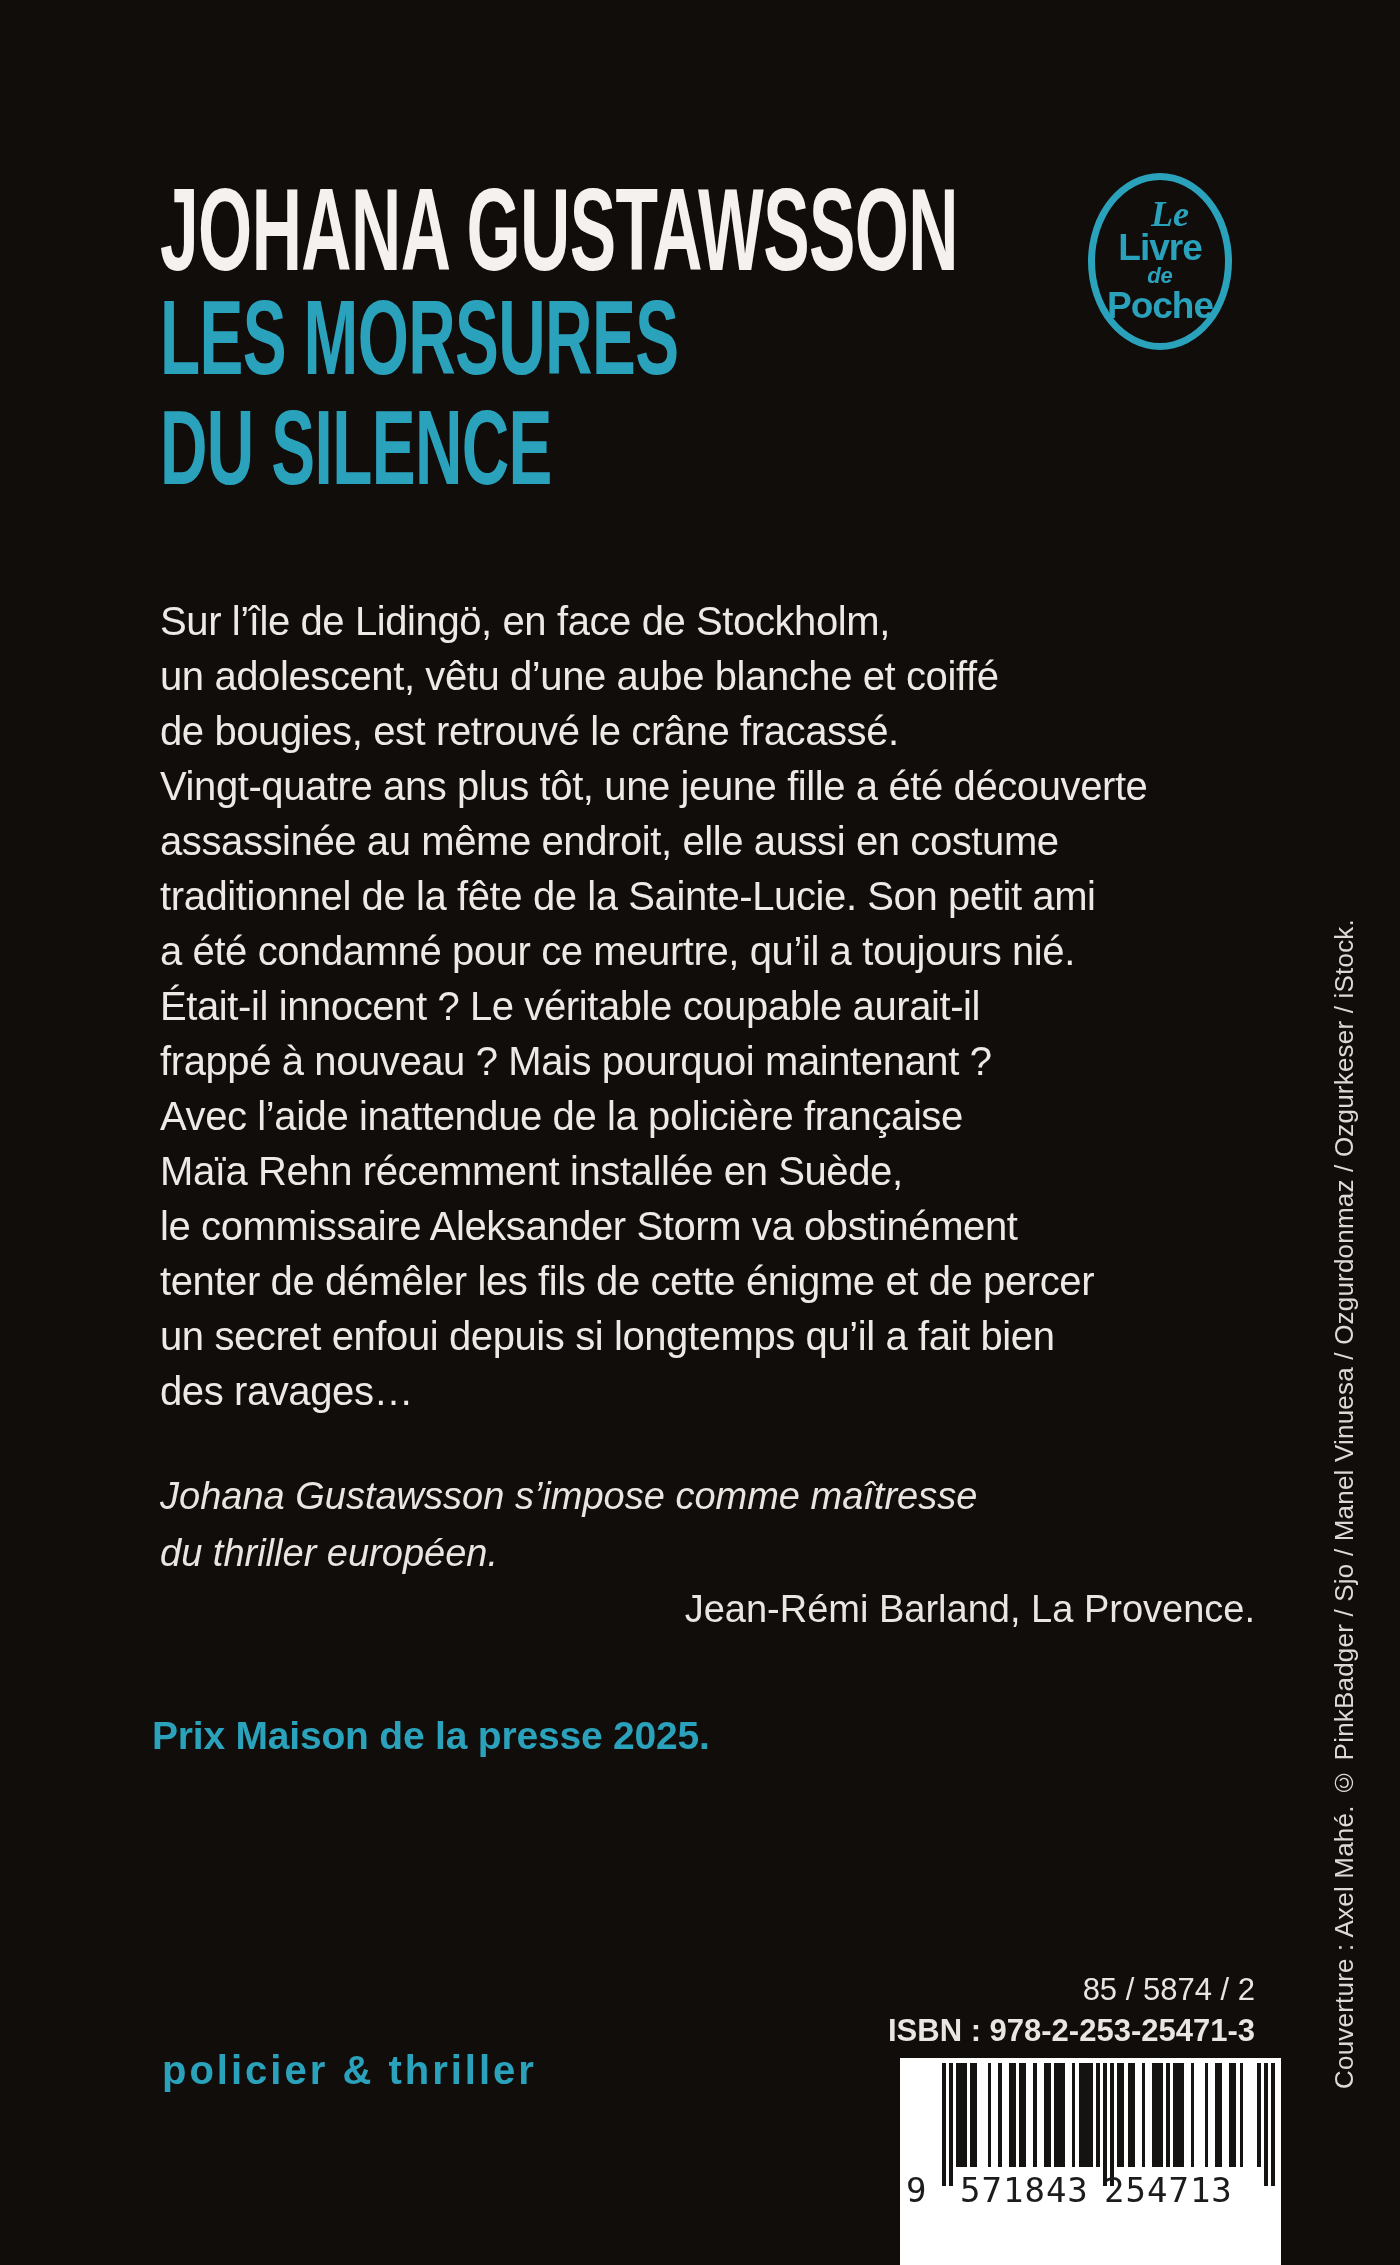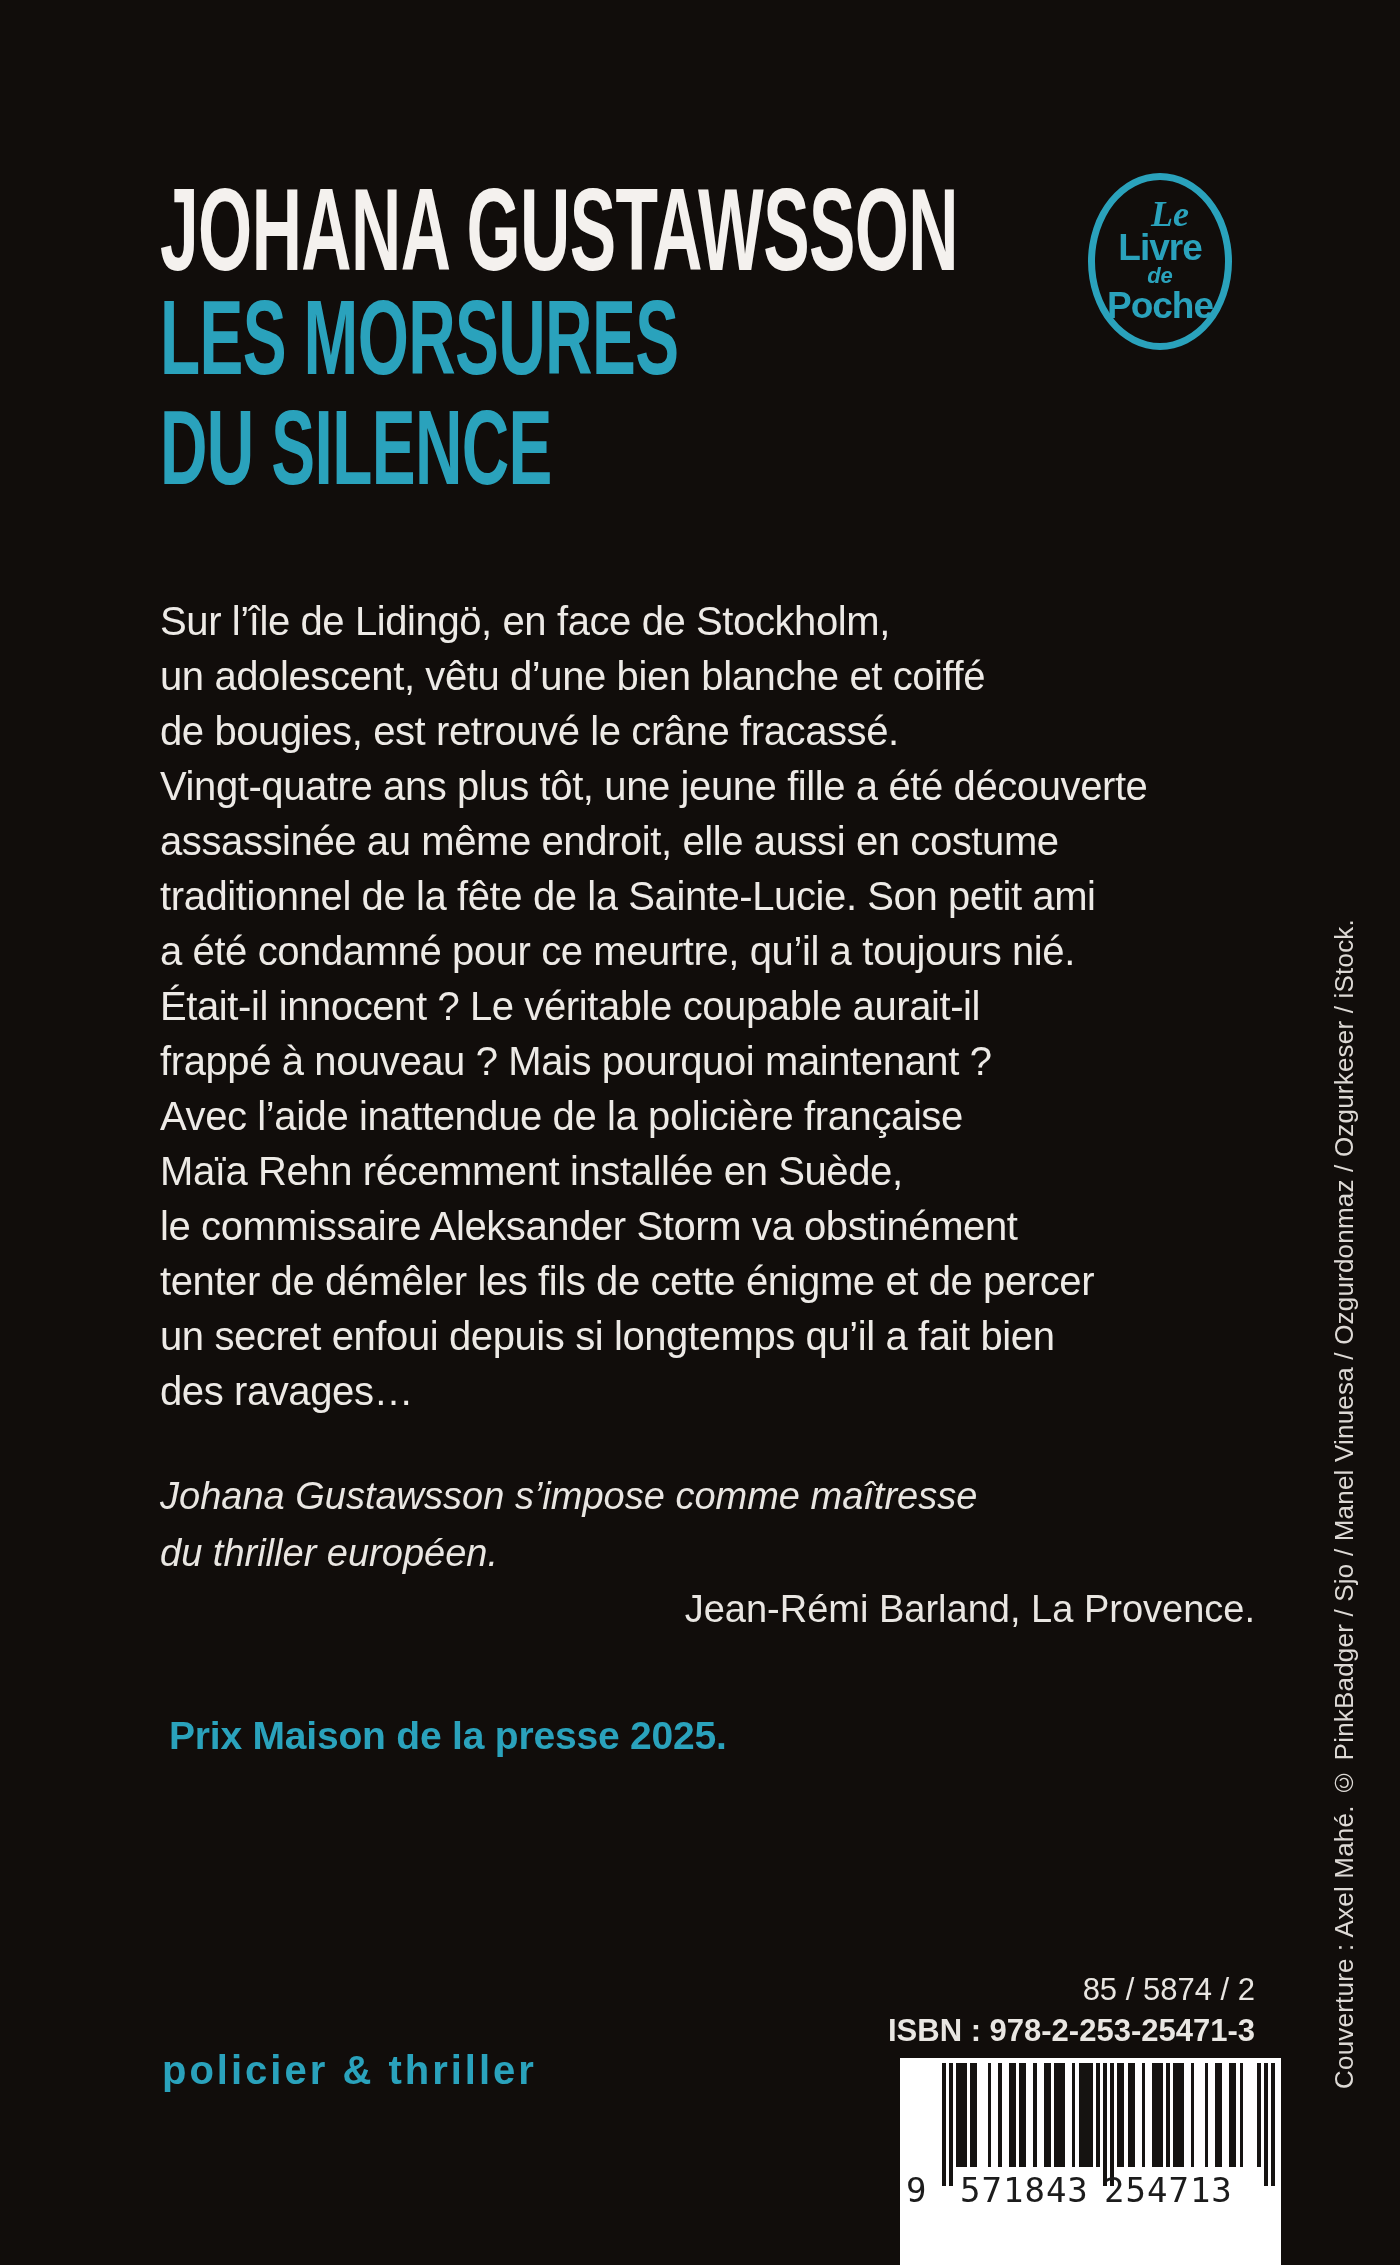--- a/index.html
+++ b/index.html
@@ -45,21 +45,21 @@
     position:absolute; left:160px; top:1468px;
     font-size:38px; line-height:57px; font-style:italic;
     color:#e9e6e2; white-space:nowrap;
   }
   .attribution {
     position:absolute; right:145px; top:1581px;
     font-size:38px; line-height:57px; color:#e9e6e2; white-space:nowrap;
   }
   .attribution .src { }
   .award {
-    position:absolute; left:169px; top:1714px;
+    position:absolute; left:152px; top:1714px;
     font-size:39px; font-weight:700; letter-spacing:-.2px;
     color:var(--accent); white-space:nowrap;
   }
   
   .print-code { position:absolute; right:145px; top:1972px; font-size:31px; color:#e9e6e2; white-space:nowrap;text-align:right; }
   .isbn       { position:absolute; right:145px; top:2013px; font-size:31px; color:#e9e6e2; white-space:nowrap;font-weight:bold; }
   .category   {
     position:absolute; left:162px; top:2048px;
     font-size:40px; font-weight:700; letter-spacing:3px;
     color:var(--accent); white-space:nowrap;
@@ -90,21 +90,21 @@
 
   <div class="logo">
     <div class="logo-le">Le</div>
     <div class="logo-livre">Livre</div>
     <div class="logo-de">de</div>
     <div class="logo-poche">Poche</div>
   </div>
 
   <div class="synopsis">
       <div>Sur l’île de Lidingö, en face de Stockholm,</div>
-      <div>un adolescent, vêtu d’une bien blanche et coiffé</div>
+      <div>un adolescent, vêtu d’une aube blanche et coiffé</div>
       <div>de bougies, est retrouvé le crâne fracassé.</div>
       <div>Vingt-quatre ans plus tôt, une jeune fille a été découverte</div>
       <div>assassinée au même endroit, elle aussi en costume</div>
       <div>traditionnel de la fête de la Sainte-Lucie. Son petit ami</div>
       <div>a été condamné pour ce meurtre, qu’il a toujours nié.</div>
       <div>Était-il innocent ? Le véritable coupable aurait-il</div>
       <div>frappé à nouveau ? Mais pourquoi maintenant ?</div>
       <div>Avec l’aide inattendue de la policière française</div>
       <div>Maïa Rehn récemment installée en Suède,</div>
       <div>le commissaire Aleksander Storm va obstinément</div>

